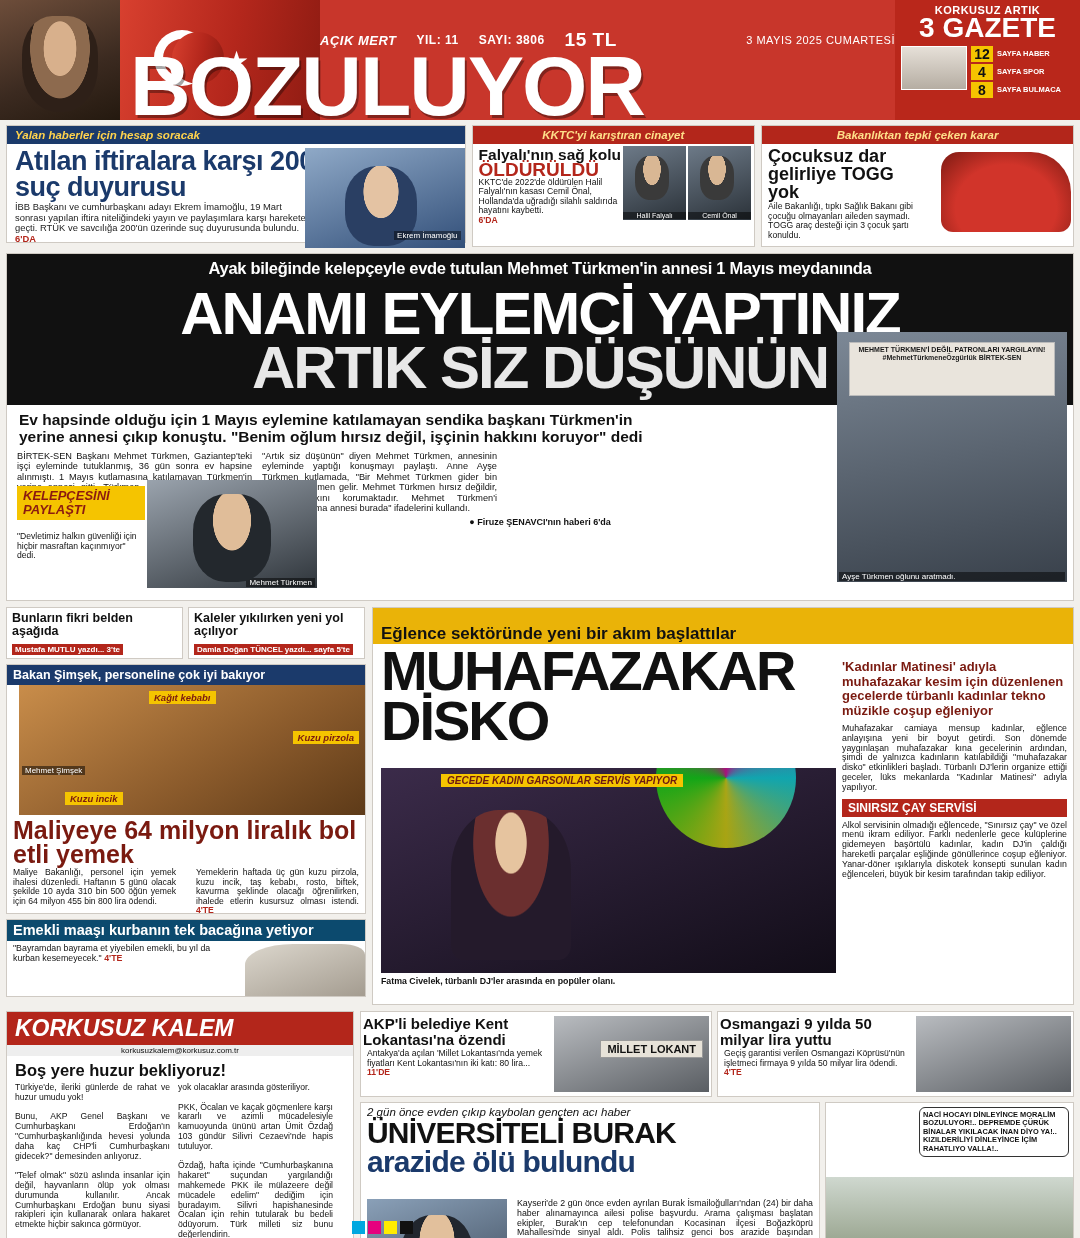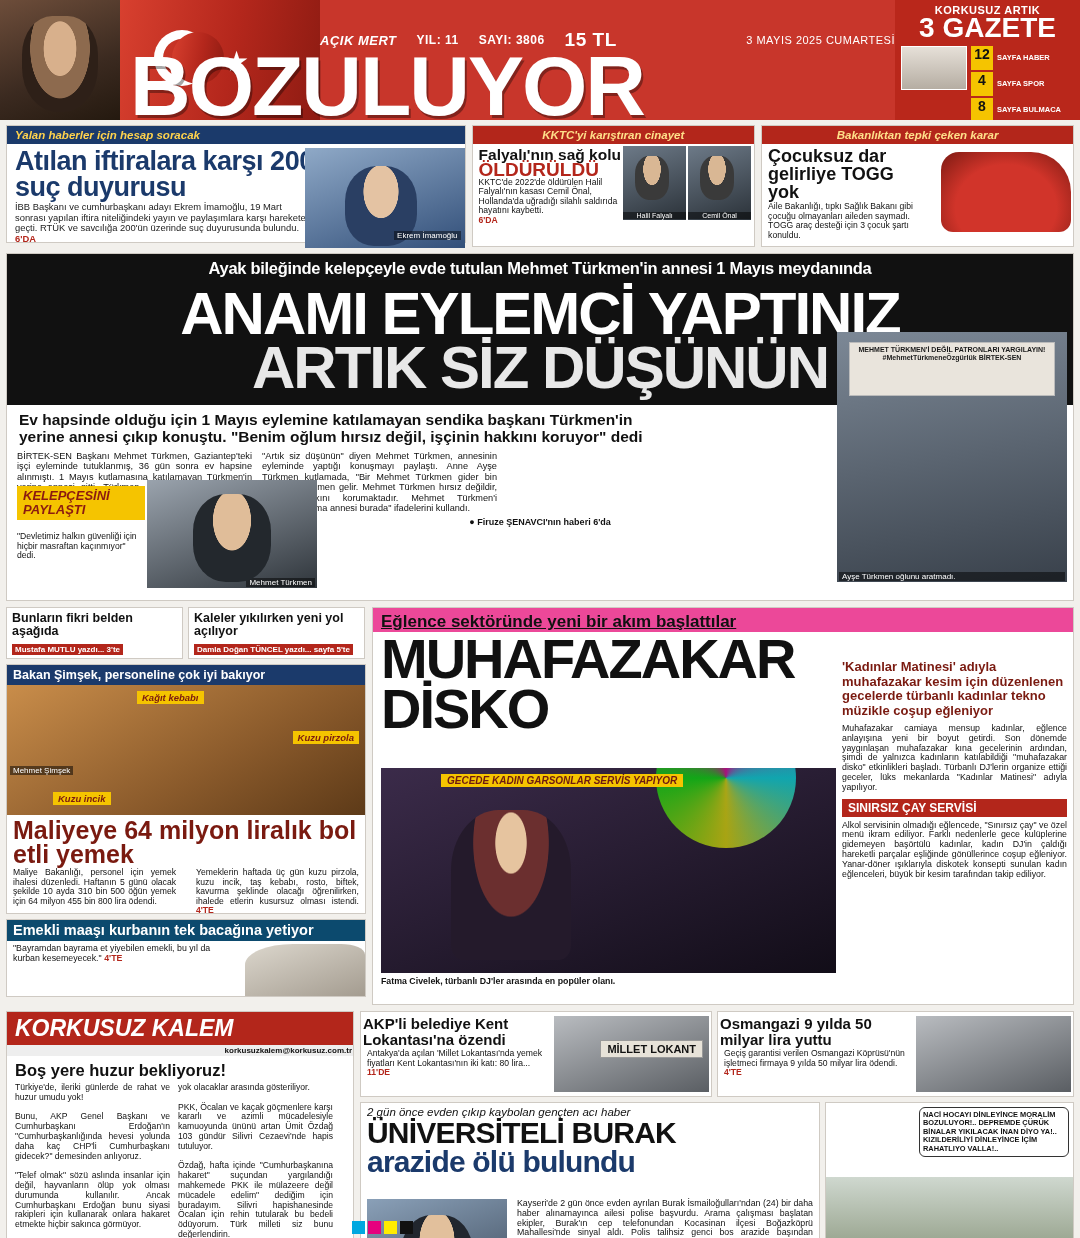--- a/index.html
+++ b/index.html
@@ -54,21 +54,21 @@
   .mh-right {
     position:absolute; right:0; top:0; width:185px; height:120px;
     background:#b9271b; color:#fff; padding:4px 6px;margin-left:17px;
   }
   .mh-right .l1 { font-size:11px; font-weight:bold; text-align:center; letter-spacing:.5px;}
   .mh-right .l2 { font-size:28px; font-weight:bold; text-align:center; line-height:1; margin-top:-2px;}
   .mh-right .sup { display:flex; gap:4px; margin-top:4px; }
   .mh-right .thumb { width:66px; height:44px; background:linear-gradient(180deg,#e6e0d8,#b5ada2); border:1px solid #fff; }
   .mh-right .counts { flex:1; display:flex; flex-direction:column; gap:2px; }
   .cnt { display:flex; align-items:center; gap:4px; }
-  .cnt .num { background:#f5c400; color:#111; font-weight:bold; font-size:14px; width:22px; height:24px; text-align:center; line-height:16px;}
+  .cnt .num { background:#f5c400; color:#111; font-weight:bold; font-size:14px; width:22px; height:16px; text-align:center; line-height:16px;}
   .cnt .txt { font-size:7.5px; line-height:8px; font-weight:bold; }
 
   
   .row1 { display:flex; gap:6px; padding:5px 6px 0 6px; }
   .card { background:#fff; border:1px solid #cfcac3; position:relative; }
   .c1 { width:470px; height:118px; }
   .c2 { width:290px; height:122px; }
   .c3 { width:320px; height:122px; }
   .kicker {
     background:#1b3a6b; color:#ffd34d; font-size:11.5px; font-weight:bold;
@@ -137,54 +137,54 @@
   .mid-left { width:360px; }
   .mid-right { width:702px; background:#fff; border:1px solid #cfcac3; position:relative; }
 
   .colmn-row { display:flex; gap:5px; }
   .colmn { background:#fff; border:1px solid #cfcac3; width:177px; padding:4px 5px; height:52px;}
   .colmn h4 { margin:0; font-size:12.5px; line-height:13px; font-weight:bold; color:#111;}
   .colmn .auth { margin-top:3px; background:#b3261b; color:#fff; font-size:8px; font-weight:bold; padding:1px 3px; display:inline-block;}
 
   .food { background:#fff; border:1px solid #cfcac3; margin-top:5px; position:relative; height:250px; overflow:hidden;}
   .food .hd { background:#1b3a6b; color:#fff; font-size:12.5px; font-weight:bold; padding:3px 6px; }
-  .food .img { position:relative; height:130px; background:linear-gradient(150deg,#c98d4a,#8a5a2b 60%,#5d3a18); }
+  .food .img { position:relative; height:130px; background:linear-gradient(150deg,#c98d4a,#8a5a2b 60%,#5d3a18);margin-left:12px; }
   .food .tag { position:absolute; background:#f5c400; color:#7a1a10; font-size:9.5px; font-weight:bold; padding:1px 5px; font-style:italic;}
   .food .t1{left:130px;top:6px;} .food .t2{right:6px;top:46px;} .food .t3{left:46px;bottom:10px;}
   .food .pcap{position:absolute;left:3px;bottom:40px;font-size:8px;color:#fff;background:rgba(0,0,0,.5);padding:0 3px;}
   .food h2 { margin:3px 6px 2px; font-size:25px; line-height:24px; color:#7a1a10; font-weight:bold; }
   .food .cols { display:flex; gap:20px; padding:0 6px; }
   .food .cols div { width:165px; font-size:8.6px; line-height:9.6px; text-align:justify;}
   .food .ref{color:#b3261b;font-weight:bold;}
 
   .sheep { background:#fff; border:1px solid #cfcac3; margin-top:5px; position:relative; height:78px; overflow:hidden;}
   .sheep .hd { background:#0c4a6e; color:#fff; font-size:14.5px; font-weight:bold; padding:3px 6px; line-height:15px;}
   .sheep p { margin:3px 6px; font-size:8.8px; line-height:9.8px; width:215px;}
   .sheep .img{position:absolute;right:0;bottom:0;width:120px;height:52px;background:linear-gradient(160deg,#dcd7cd,#a49c90);border-radius:40% 20% 0 0;}
 
   
-  .disco-kicker { background:#ec4899; color:#111; font-size:17px; font-weight:bold; padding:4px 8px 0;text-decoration:underline; }
+  .disco-kicker { background:#eab308; color:#111; font-size:17px; font-weight:bold; padding:16px 8px 0; }
   .disco-hd { font-size:56px; line-height:50px; font-weight:bold; letter-spacing:-2px; padding:2px 8px 0; color:#111;}
   .disco-hd .l2 { display:block; }
   .disco-right { position:absolute; right:6px; top:52px; width:225px; }
   .disco-lead { font-size:13px; line-height:14.5px; font-weight:bold; color:#7a1a10; }
   .disco-body { font-size:8.8px; line-height:9.8px; text-align:justify; margin-top:6px;}
   .disco-sub { background:#b3261b; color:#fff; font-size:12px; font-weight:bold; padding:2px 6px; margin-top:6px;}
   .disco-body2 { font-size:8.8px; line-height:9.8px; text-align:justify; margin-top:4px;}
   .disco-photo { position:absolute; left:8px; top:160px; width:455px; height:205px; background:linear-gradient(160deg,#3b2b4a,#120d18); overflow:hidden;}
   .disco-photo .bar { position:absolute; left:60px; top:6px; background:#f5c400; color:#6e1a10; font-size:10px; font-weight:bold; padding:1px 6px; font-style:italic;}
   .disco-photo .figure{position:absolute;left:70px;top:42px;width:120px;height:150px;background:radial-gradient(ellipse at 50% 22%,#e6c49f 0 18%,#6b2f2f 19% 44%,#241a2b 45% 100%);border-radius:40% 40% 10% 10%;}
   .disco-photo .ball{position:absolute;right:40px;top:-60px;width:140px;height:140px;border-radius:50%;background:conic-gradient(#f0a,#0ff,#ff0,#0f0,#f0a);opacity:.6;}
   .disco-cap{position:absolute;left:8px;top:368px;width:455px;font-size:8.8px;font-weight:bold;}
 
   
   .bot { display:flex; gap:6px; padding:6px 6px 0; }
   .kalem { width:348px; background:#fff; border:1px solid #cfcac3; position:relative;}
   .kalem .hd { background:#b3261b; color:#fff; font-size:23px; font-weight:bold; font-style:italic; padding:3px 8px;}
-  .kalem .mail { text-align:right; font-size:8px; background:#eee; padding:1px;font-weight:bold;}
+  .kalem .mail { text-align:center; font-size:8px; background:#eee; padding:1px;}
   .kalem h3 { margin:5px 8px 3px; font-size:16.5px; font-weight:bold; color:#111;}
   .kalem .cols{display:flex;gap:8px;padding:0 8px;}
   .kalem .cols div{width:155px;font-size:8.6px;line-height:9.8px;text-align:justify;}
 
   .botright { width:714px; }
   .brow1 { display:flex; gap:5px; }
   .bx { background:#fff; border:1px solid #cfcac3; position:relative; height:86px; overflow:hidden;}
   .bx1 { width:352px; }
   .bx2 { width:357px; }
   .bx h3 { margin:4px 2px 2px; font-size:15px; line-height:15.5px; font-weight:bold; color:#111; width:185px;}

